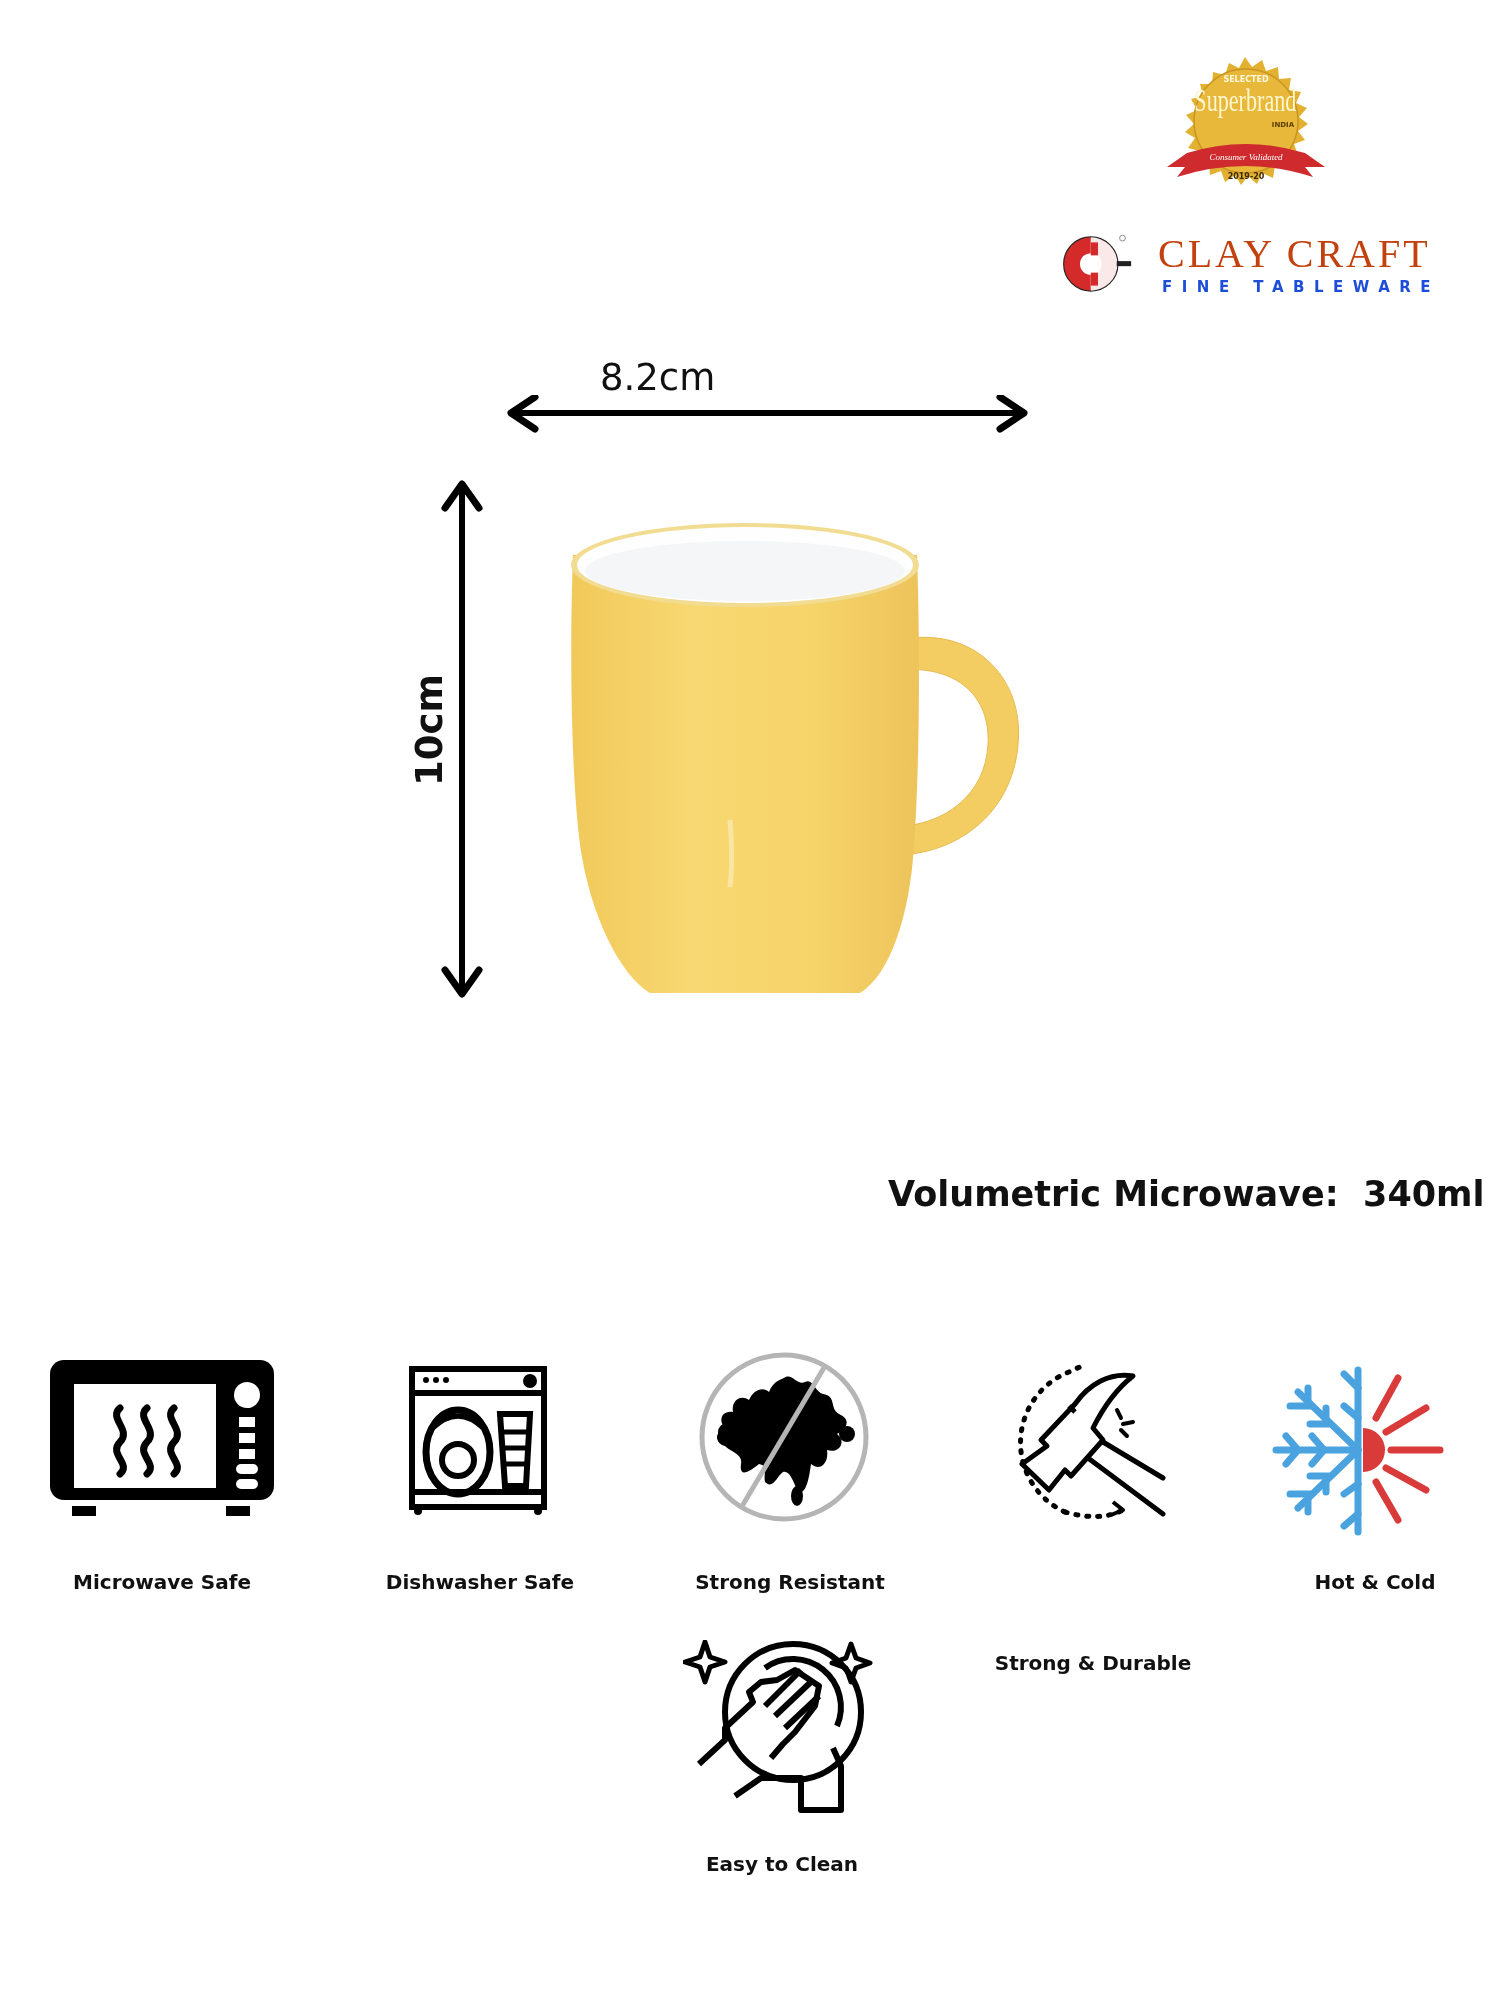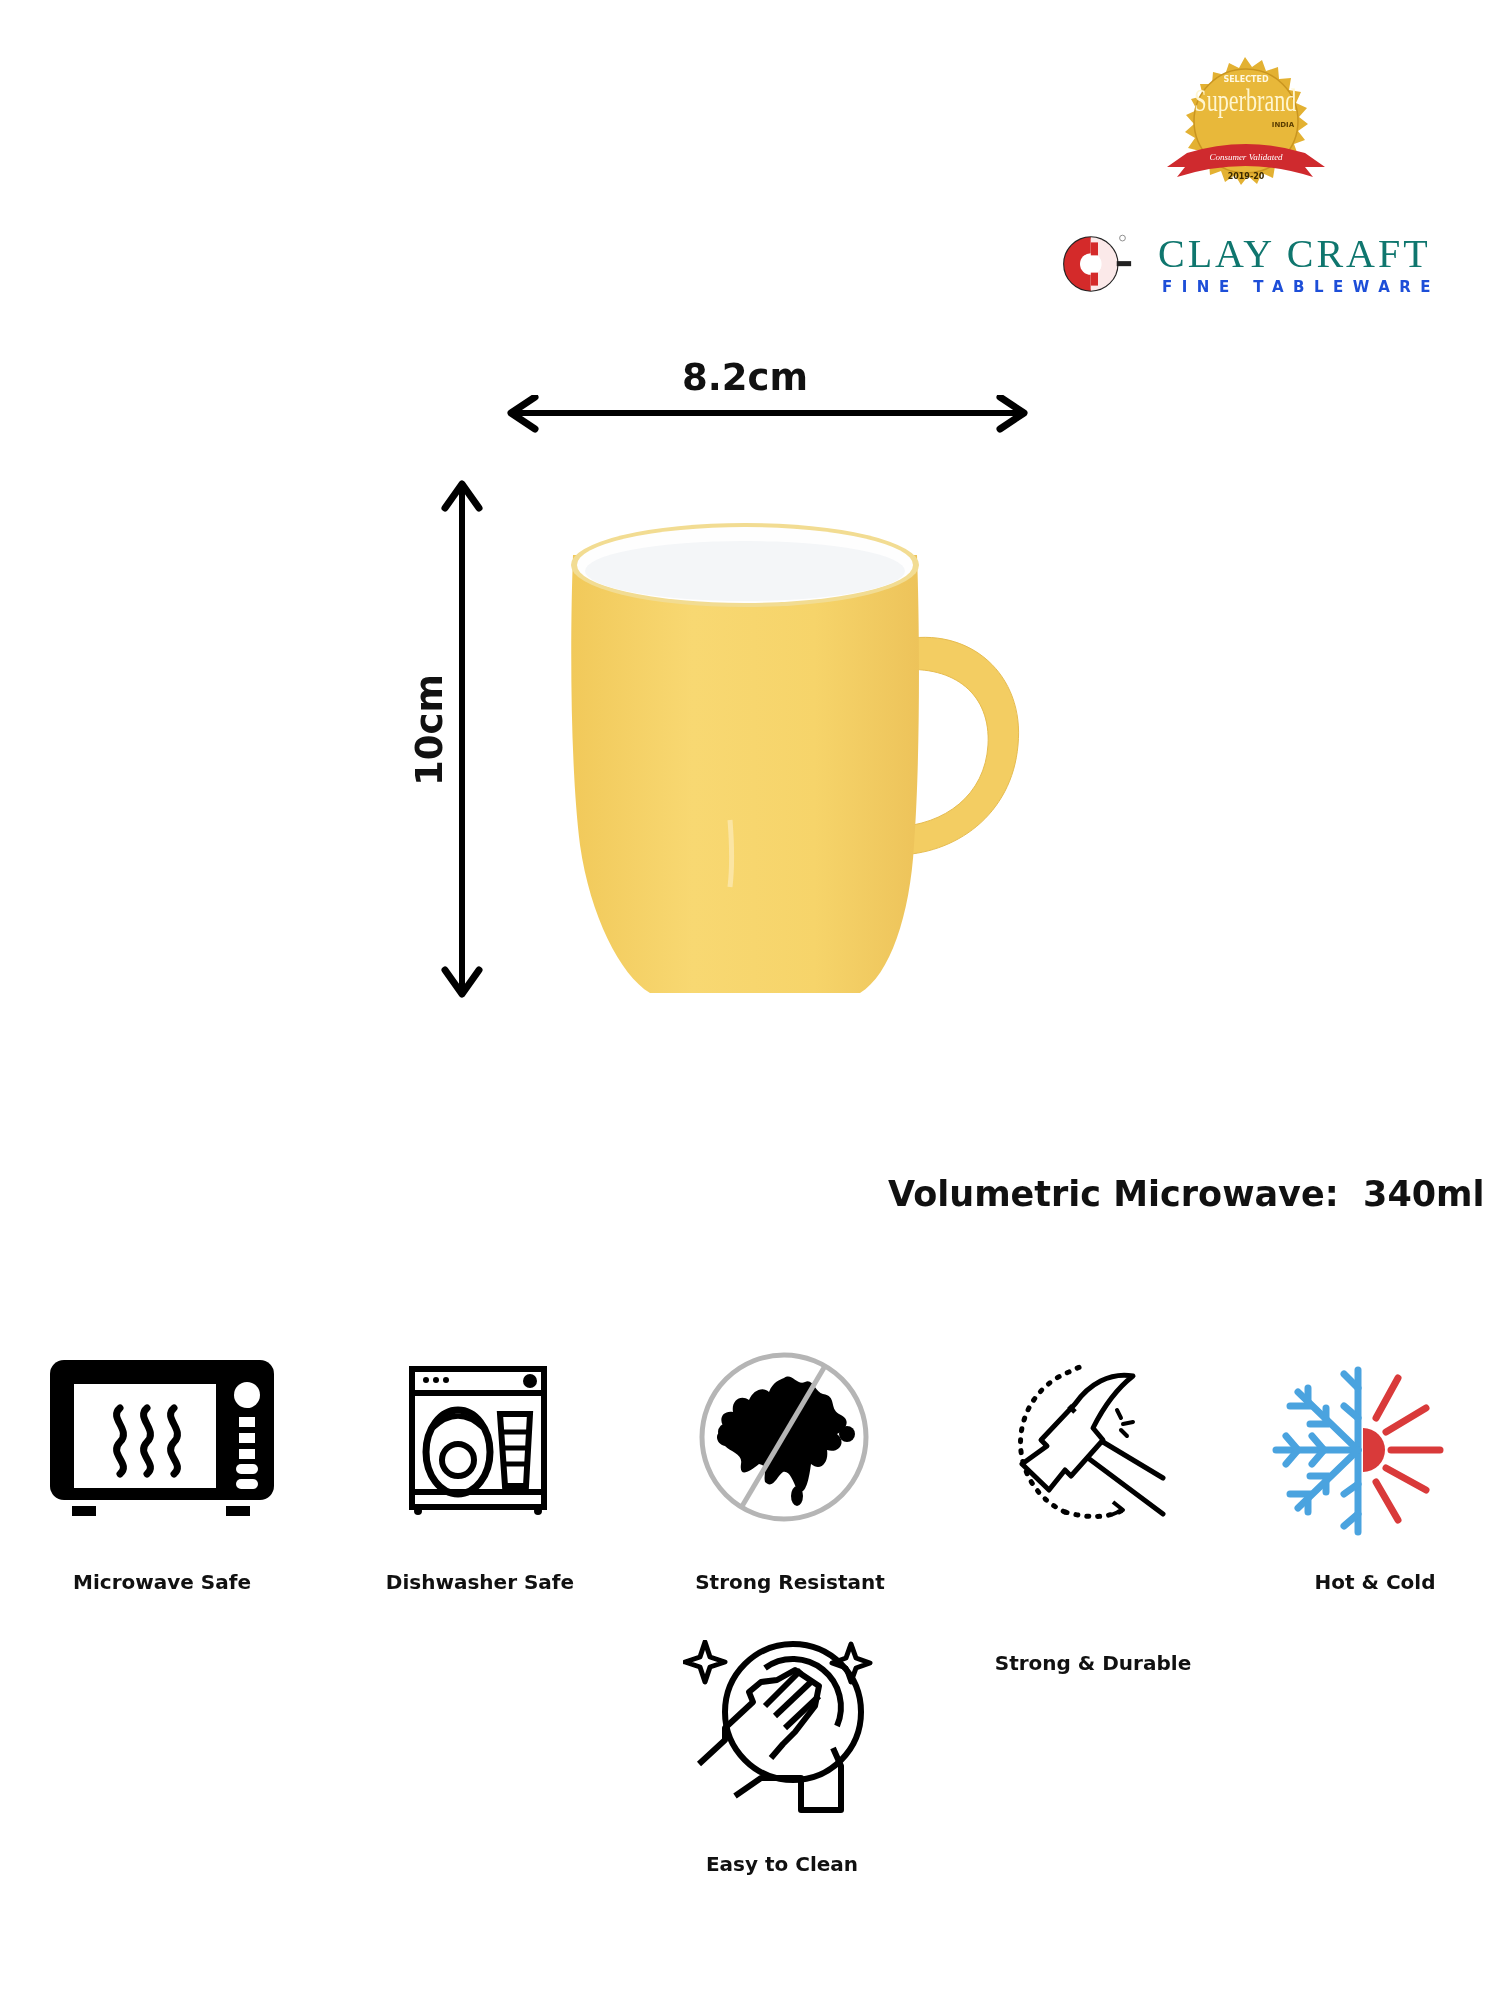--- a/index.html
+++ b/index.html
@@ -5,26 +5,26 @@
   html, body { margin: 0; padding: 0; background: #ffffff; }
   body { width: 1500px; height: 2000px; position: relative; overflow: hidden;
          font-family: "DejaVu Sans", "Liberation Sans", sans-serif; color: #111; }
   .abs { position: absolute; }
 
   
   .badge { left: 1165px; top: 55px; width: 160px; height: 155px; }
   .logo { left: 1052px; top: 228px; width: 400px; height: 72px; }
   .logo-circle { position: absolute; left: 4px; top: 6px; width: 60px; height: 60px; }
   .logo-name { position: absolute; left: 106px; top: 2px; font-family: "Liberation Serif", "DejaVu Serif", serif;
-               font-size: 40px; letter-spacing: 3px; color: #0f766e; white-space: nowrap; }
+               font-size: 40px; letter-spacing: 3px; color: #c2410c; white-space: nowrap; }
   .logo-sub { position: absolute; left: 110px; top: 50px; font-family: "DejaVu Sans", sans-serif;
               font-size: 15px; font-weight: bold; letter-spacing: 9.5px; color: #1d4ed8; white-space: nowrap; }
 
   
-  .dim-width-label { left: 600px; top: 356px; width: 290px; text-align: center; font-size: 37px; font-weight: bold; }
+  .dim-width-label { left: 600px; top: 356px; width: 290px; font-size: 37px; font-weight: normal; }
   .dim-width-arrow { left: 505px; top: 395px; width: 525px; height: 40px; }
   .dim-height-arrow { left: 440px; top: 478px; width: 44px; height: 522px; }
   .dim-height-label { left: 330px; top: 708px; width: 200px; text-align: center; font-size: 37px; font-weight: bold;
                       transform: rotate(-90deg); transform-origin: 100px 22px; }
 
   .mug { left: 560px; top: 515px; width: 470px; height: 490px; }
 
   .capacity { left: 888px; top: 1174px; font-size: 35px; font-weight: bold; white-space: pre; }
 
   

